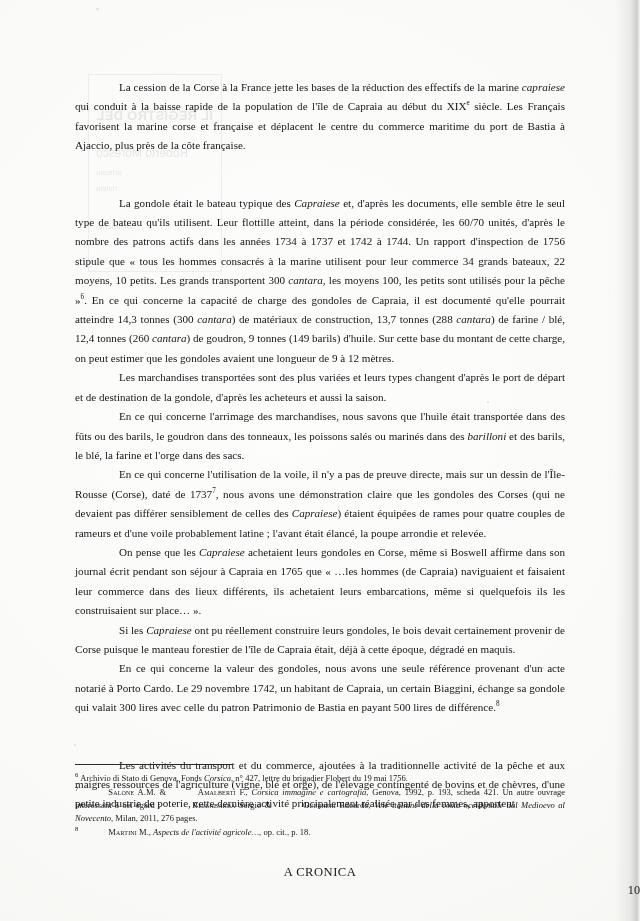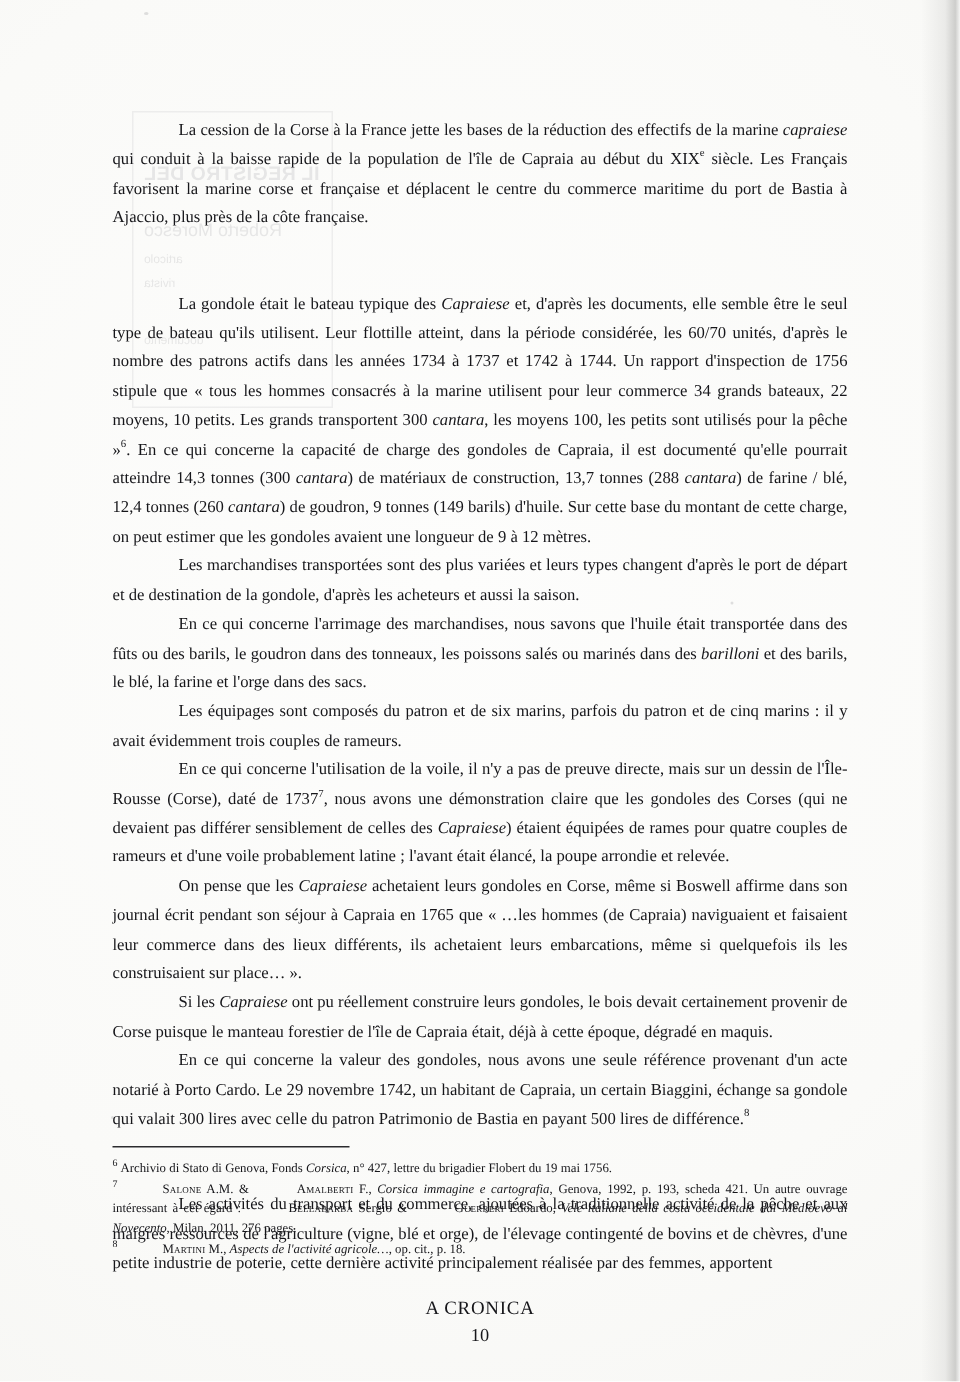--- a/index.html
+++ b/index.html
@@ -132,20 +132,21 @@
     top: 864px;
     text-align: center;
     font-size: 12.6px;
     line-height: 17.5px;
     letter-spacing: .5px;
   }
   .page-footer .pnum {
     display: block;
     font-size: 12.2px;
     letter-spacing: 0;
+    text-align: right;
   }
 
   
   .speck {
     position: absolute;
     background: rgba(120,120,125,0.22);
     border-radius: 50%;
     pointer-events: none;
   }
 </style>
@@ -168,21 +169,20 @@
 <div class="speck" style="left:74px;  top:744px; width:2px; height:2px;"></div>
 <div class="speck" style="left:542px; top:667px; width:2px; height:2px;"></div>
 
 <main class="text-column" id="body-column">
     <p class="para"><span>La cession de la Corse à la France jette les bases de la réduction des effectifs de la marine </span><i>capraiese</i><span> qui conduit à la baisse rapide de la population de l'île de Capraia au début du XIX</span><sup>e</sup><span> siècle. Les Français favorisent la marine corse et française et déplacent le centre du commerce maritime du port de Bastia à Ajaccio, plus près de la côte française.</span></p>
     <div class="gap-before-heading"></div>
     <div class="gap-after-heading"></div>
     <p class="para"><span>La gondole était le bateau typique des </span><i>Capraiese</i><span> et, d'après les documents, elle semble être le seul type de bateau qu'ils utilisent. Leur flottille atteint, dans la période considérée, les 60/70 unités, d'après  le nombre des patrons actifs dans les années 1734 à 1737 et 1742 à 1744. Un rapport d'inspection de 1756 stipule que « tous les hommes consacrés à la marine utilisent pour leur commerce 34 grands bateaux, 22 moyens, 10 petits. Les grands transportent 300 </span><i>cantara</i><span>, les moyens 100, les petits sont utilisés pour la pêche »</span><sup>6</sup><span>. En ce qui concerne la capacité de charge des gondoles de Capraia, il est documenté qu'elle pourrait atteindre 14,3 tonnes (300 </span><i>cantara</i><span>) de matériaux de construction, 13,7 tonnes (288 </span><i>cantara</i><span>) de farine / blé, 12,4 tonnes (260 </span><i>cantara</i><span>) de goudron, 9 tonnes (149 barils) d'huile. Sur cette base du montant de cette charge, on peut estimer que les gondoles avaient une longueur de 9 à 12 mètres.</span></p>
     <p class="para"><span>Les marchandises transportées sont des plus variées et leurs types changent d'après le port de départ et de destination de la gondole, d'après les acheteurs et aussi  la saison.</span></p>
     <p class="para"><span>En ce qui concerne l'arrimage des marchandises, nous savons que l'huile était transportée dans des fûts ou des barils, le goudron dans des tonneaux, les poissons salés ou marinés dans des </span><i>barilloni</i><span> et des barils, le blé, la farine et l'orge dans des sacs.</span></p>
-    <p class="para"><span>Les équipages sont composés du patron et de six marins, parfois du patron et de cinq marins : il y avait évidemment trois couples de rameurs.</span></p>
     <p class="para"><span>En ce qui concerne l'utilisation de la voile, il n'y a pas de preuve directe, mais sur un dessin de l'Île- Rousse (Corse), daté de 1737</span><sup>7</sup><span>, nous avons une démonstration claire que les gondoles des Corses (qui ne devaient pas différer sensiblement de celles des </span><i>Capraiese</i><span>) étaient équipées de rames pour quatre couples de rameurs et d'une voile probablement latine ; l'avant était  élancé, la poupe arrondie et relevée.</span></p>
     <p class="para"><span>On pense que les </span><i>Capraiese</i><span> achetaient leurs gondoles en Corse, même si Boswell affirme dans son journal écrit pendant son séjour à Capraia en 1765 que « …les hommes (de Capraia) naviguaient et faisaient leur commerce dans des lieux différents, ils achetaient leurs embarcations, même si quelquefois ils les construisaient sur place… ».</span></p>
     <p class="para"><span>Si les </span><i>Capraiese</i><span> ont pu réellement construire leurs gondoles, le bois devait certainement provenir de Corse puisque le manteau forestier de l'île de Capraia était, déjà à cette époque, dégradé  en maquis.</span></p>
     <p class="para"><span>En ce qui concerne la valeur des gondoles, nous avons une seule référence provenant d'un acte notarié à Porto Cardo. Le 29 novembre 1742, un habitant de Capraia, un certain Biaggini, échange sa gondole qui valait 300 lires avec celle du patron Patrimonio de Bastia en payant 500 lires de différence.</span><sup>8</sup></p>
     <div class="gap-before-heading"></div>
     <div class="gap-after-heading"></div>
     <p class="para"><span>Les activités du transport et du commerce, ajoutées à la  traditionnelle activité de la pêche et aux maigres ressources de l'agriculture (vigne, blé et orge), de l'élevage contingenté de bovins et de chèvres, d'une petite industrie de poterie, cette dernière activité principalement réalisée par des femmes, apportent</span></p>
   </main>
 
 <section class="footnotes" id="footnotes-block">

